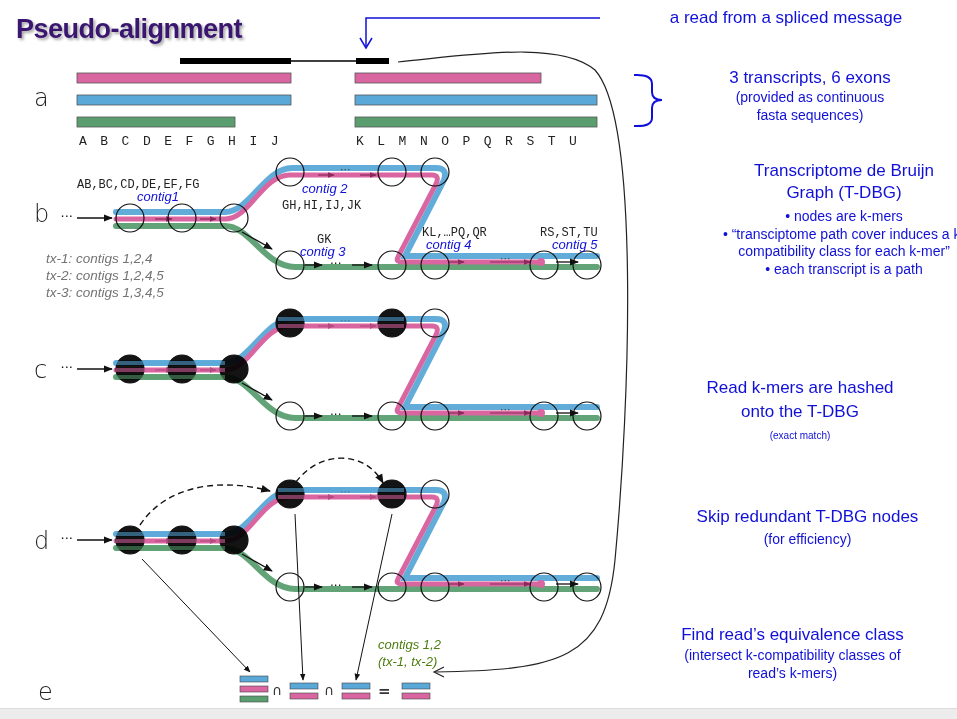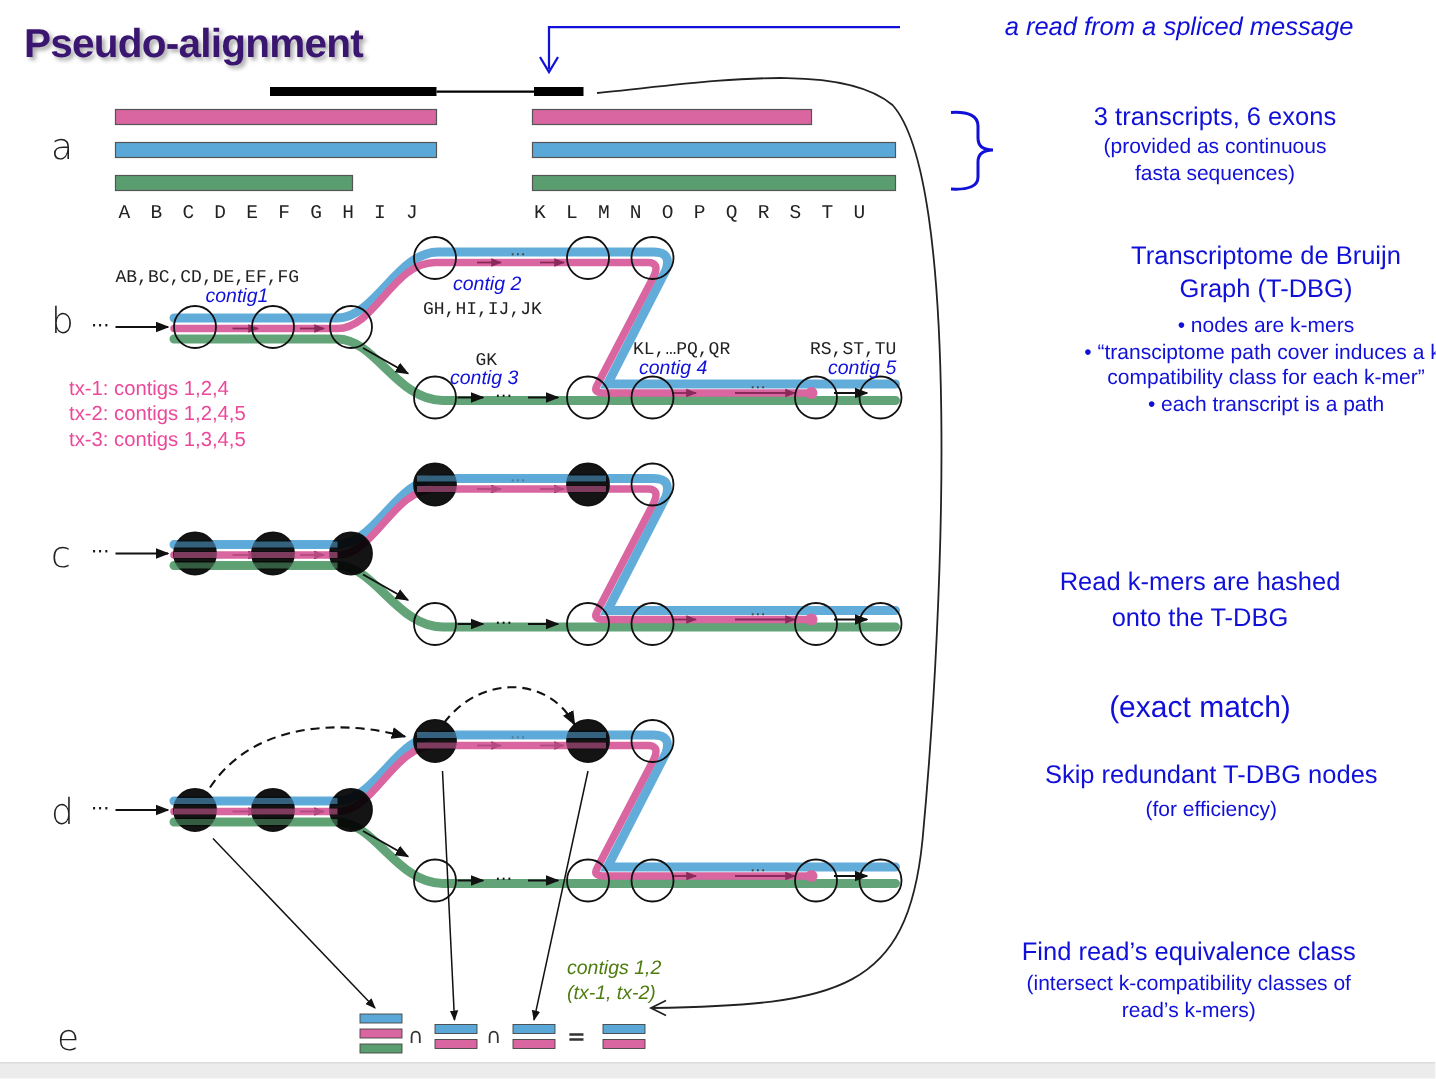--- a/index.html
+++ b/index.html
@@ -1,36 +1,36 @@
 <!DOCTYPE html>
 <html><head>
 <meta charset="utf-8">
 <style>
   html, body { margin:0; padding:0; background:#ffffff; }
   body { width:957px; height:719px; position:relative; overflow:hidden; font-family:"Liberation Sans", sans-serif; }
   #stage { position:absolute; left:0; top:0; width:957px; height:719px; }
   .footer-bar { position:absolute; left:0; top:708px; width:957px; height:11px; background:#ececec; border-top:1px solid #dcdcdc; }
   .title { position:absolute; left:16px; top:14px; font-size:27px; font-weight:bold; color:#3a1670; letter-spacing:-0.5px; text-shadow:2px 2px 3px #a8a8a8; font-family:"Liberation Sans", sans-serif; }
   .note { position:absolute; color:#1010d8; font-family:"Liberation Sans", sans-serif; text-align:center; }
-  .n-read { left:626px; top:8px; width:320px; font-size:17px;font-style:italic; }
+  .n-read { left:626px; top:8px; width:320px; font-size:17px; }
   .n-tx { left:670px; top:68px; width:280px; font-size:17px; }
   .n-tx .sub { font-size:14px; line-height:18px; }
   .n-tdbg { left:650px; top:160px; width:300px;margin-left:44px; }
   .n-tdbg .head { font-size:17px; line-height:22px; }
   .n-tdbg ul { list-style:none; margin:4px 0 0 0; padding:0; text-align:center; font-size:14px; line-height:17.5px; }
   .n-hash { left:650px; top:376px; width:300px; font-size:17px; line-height:24px; }
-  .n-hash .sub { font-size:20px;margin-top:36px; }
+  .n-hash .sub { font-size:10px; }
   .n-skip { left:650px; top:506px; width:315px; font-size:17px; line-height:22px; }
   .n-skip .sub { font-size:14px; }
   .n-eq { left:630px; top:624px; width:325px; font-size:17px; line-height:22px; }
   .n-eq .sub { font-size:14px; line-height:18px; }
   .panel-label { position:absolute; font-family:"DejaVu Sans", sans-serif; font-size:24px; color:#222; font-weight:300; }
   .mono { font-family:"Liberation Mono", monospace; font-size:12px; fill:#222; }
   .contig { font-family:"Liberation Sans", sans-serif; font-size:13px; font-style:italic; fill:#1010d8; }
-  .txl { position:absolute; left:46px; top:250px; color:#ec4899; font-size:13.5px; line-height:17px; }
+  .txl { position:absolute; left:46px; top:250px; font-style:italic; color:#737373; font-size:13.5px; line-height:17px; }
   .eqlabel { position:absolute; left:378px; top:636px; color:#4d7c0f; font-style:italic; font-size:13px; line-height:17px; text-align:left; }
 </style>
 </head>
 <body>
 
 <svg id="stage" width="957" height="719" viewBox="0 0 957 719" xmlns="http://www.w3.org/2000/svg">
   <defs>
     <marker id="arr" viewBox="0 0 10 10" refX="9" refY="5" markerWidth="7" markerHeight="7" orient="auto-start-reverse">
       <path d="M0,1 L10,5 L0,9 z" fill="#111"></path>
     </marker>

